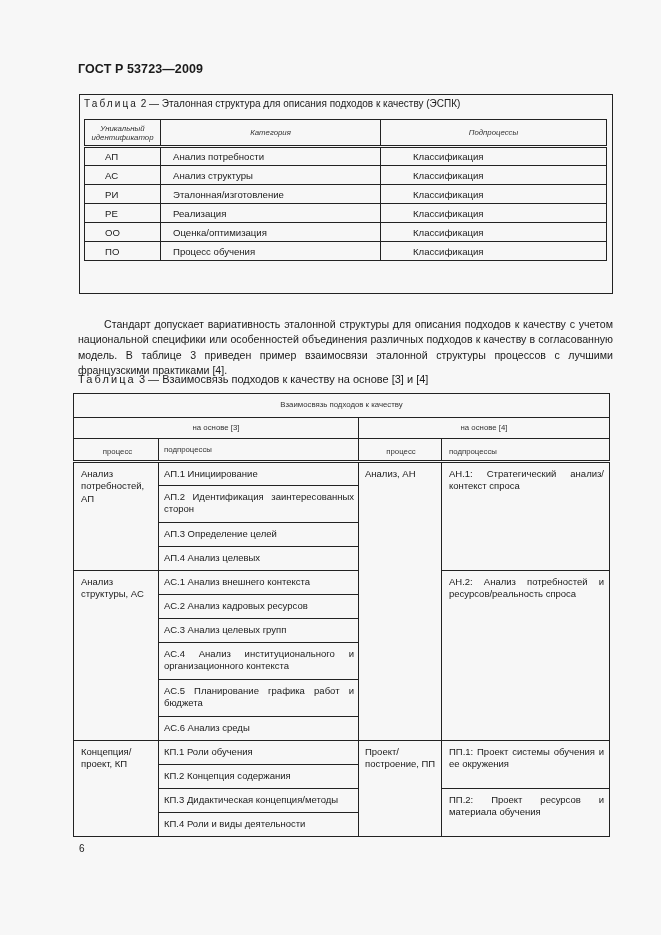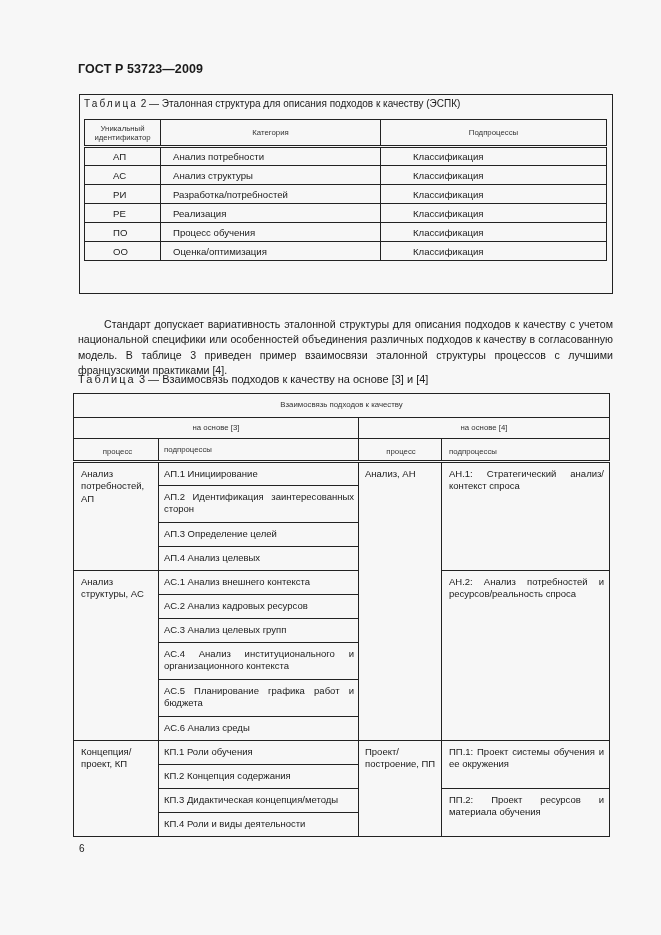--- a/index.html
+++ b/index.html
@@ -26,23 +26,23 @@
     position: absolute; left: 84px; top: 98px;
     font-size: 10px;
   }
   .spaced { letter-spacing: 2.1px; }
   table { border-collapse: collapse; }
   .t2 {
     position: absolute; left: 84px; top: 119px; width: 523px;
     font-size: 9.6px;
   }
   .t2 td, .t2 th { border: 1.3px solid #222; padding: 0; height: 19px; }
-  .t2 th { font-weight: normal; font-size: 7.8px; color: #333; height: 27px; text-align: center; }
+  .t2 th { font-weight: normal; font-size: 7.8px; color: #333; height: 27px; text-align: center; font-style: italic; }
   .t2 thead tr th { border-bottom: 3.5px double #222; }
-  .t2 .c1 { width: 76px; padding-left: 28px; box-sizing: border-box; }
+  .t2 .c1 { width: 76px; padding-left: 20px; box-sizing: border-box; }
   .t2 .c2 { width: 220px; padding-left: 12px; box-sizing: border-box; }
   .t2 .c3 { padding-left: 32px; box-sizing: border-box; }
   .t2 th.c1, .t2 th.c2, .t2 th.c3 { padding-left: 0; }
 
   .para {
     position: absolute; left: 78px; top: 306px; width: 535px;
     font-size: 10.6px; line-height: 15.6px; text-align: justify;
     text-indent: 26px;
   }
   .t3-caption {
@@ -90,36 +90,36 @@
         <td class="c2">Анализ потребности</td>
         <td class="c3">Классификация</td>
       </tr>
     <tr>
         <td class="c1">АС</td>
         <td class="c2">Анализ структуры</td>
         <td class="c3">Классификация</td>
       </tr>
     <tr>
         <td class="c1">РИ</td>
-        <td class="c2">Разработка/потребностей</td>
+        <td class="c2">Эталонная/изготовление</td>
         <td class="c3">Классификация</td>
       </tr>
     <tr>
         <td class="c1">РЕ</td>
         <td class="c2">Реализация</td>
         <td class="c3">Классификация</td>
       </tr>
     <tr>
+        <td class="c1">ОО</td>
+        <td class="c2">Оценка/оптимизация</td>
+        <td class="c3">Классификация</td>
+      </tr>
+    <tr>
         <td class="c1">ПО</td>
         <td class="c2">Процесс обучения</td>
-        <td class="c3">Классификация</td>
-      </tr>
-    <tr>
-        <td class="c1">ОО</td>
-        <td class="c2">Оценка/оптимизация</td>
         <td class="c3">Классификация</td>
       </tr>
   </tbody>
 </table>
 
 <p class="para">Стандарт допускает вариативность эталонной структуры для описания подходов к качеству с учетом национальной специфики или особенностей объединения различных подходов к качеству в согласованную модель. В таблице 3 приведен пример взаимосвязи эталонной структуры процессов с лучшими французскими практиками [4].</p>
 
 <div class="t3-caption"><span class="spaced">Таблица</span><span> 3 — Взаимосвязь подходов к качеству на основе [3] и [4]</span></div>
 
 <table class="t3">

